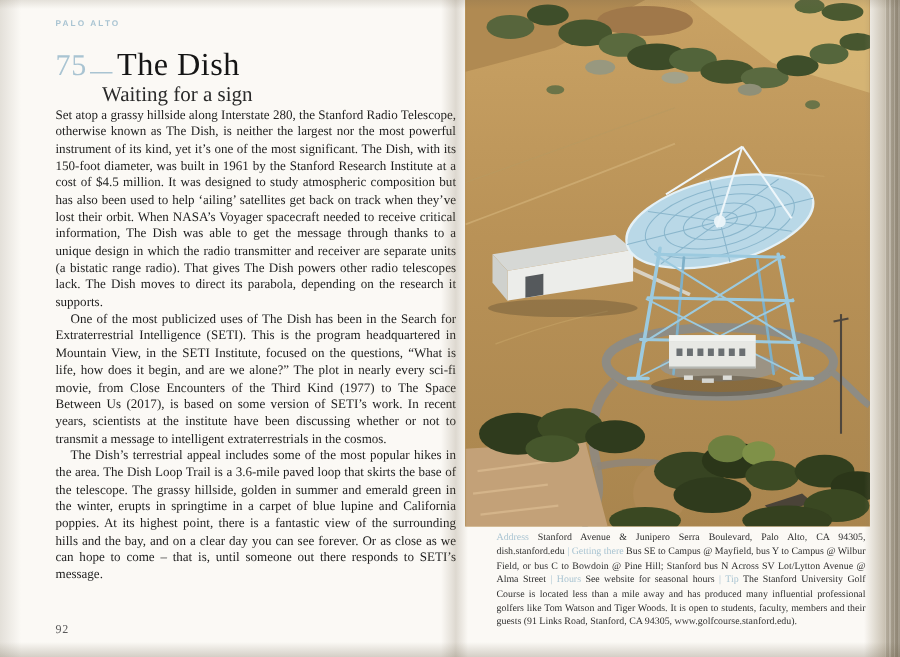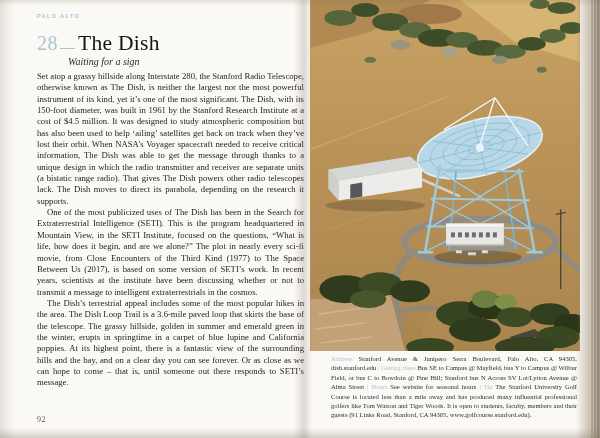--- a/index.html
+++ b/index.html
@@ -28,21 +28,21 @@
   .number-rule{
     display:inline-block;width:15px;height:1px;
     border-bottom:1.2px solid var(--accent-blue,#a9c4d2);
     margin:0 3px 0 2px;transform:translateY(-1px);
   }
   .page-title{
     font-size:21.5px;color:#151515;letter-spacing:.3px;text-align:right;
   }
   .subtitle{
     position:absolute;left:68px;top:56px;
-    font-size:10px;font-style:italic;color:#2a2a2a;
+    font-size:14px;color:#2a2a2a;
   }
   .body-text{
     position:absolute;left:37px;top:71px;width:267px;
     font-size:8.7px;line-height:11.35px;color:var(--text-dark,#1e1e1e);
     text-align:justify;
   }
   .body-text p{margin:0;}
   .body-text p + p{text-indent:10px;}
   .run-italic{}
   .page-number{
@@ -95,21 +95,21 @@
   }
 </style>
 </head>
 <body>
 
 <div class="spread">
 
   <div class="kicker">PALO ALTO</div>
 
   <div class="title-row">
-    <span class="chapter-number">28</span>
+    <span class="chapter-number">75</span>
     <span class="number-rule"></span>
     <span class="page-title">The Dish</span>
   </div>
 
   <div class="subtitle">Waiting for a sign</div>
 
   <div class="body-text">
       <p><span>Set atop a grassy hillside along Interstate 280, the Stanford Radio Telescope, otherwise known as The Dish, is neither the largest nor the most powerful instrument of its kind, yet it’s one of the most significant. The Dish, with its 150-foot diameter, was built in 1961 by the Stanford Research Institute at a cost of $4.5 million. It was designed to study atmospheric composition but has also been used to help ‘ailing’ satellites get back on track when they’ve lost their orbit. When NASA’s Voyager spacecraft needed to receive critical information, The Dish was able to get the message through thanks to a unique design in which the radio transmitter and receiver are separate units (a bistatic range radio). That gives The Dish powers other radio telescopes lack. The Dish moves to direct its parabola, depending on the research it supports.</span></p>
       <p><span>One of the most publicized uses of The Dish has been in the Search for Extraterrestrial Intelligence (SETI). This is the program headquartered in Mountain View, in the SETI Institute, focused on the questions, “What is life, how does it begin, and are we alone?” The plot in nearly every sci-fi movie, from </span><span class="run-italic">Close Encounters of the Third Kind</span><span> (1977) to </span><span class="run-italic">The Space Between Us</span><span> (2017), is based on some version of SETI’s work. In recent years, scientists at the institute have been discussing whether or not to transmit a message to intelligent extraterrestrials in the cosmos.</span></p>
       <p><span>The Dish’s terrestrial appeal includes some of the most popular hikes in the area. The Dish Loop Trail is a 3.6-mile paved loop that skirts the base of the telescope. The grassy hillside, golden in summer and emerald green in the winter, erupts in springtime in a carpet of blue lupine and California poppies. At its highest point, there is a fantastic view of the surrounding hills and the bay, and on a clear day you can see forever. Or as close as we can hope to come – that is, until someone out there responds to SETI’s message.</span></p>

